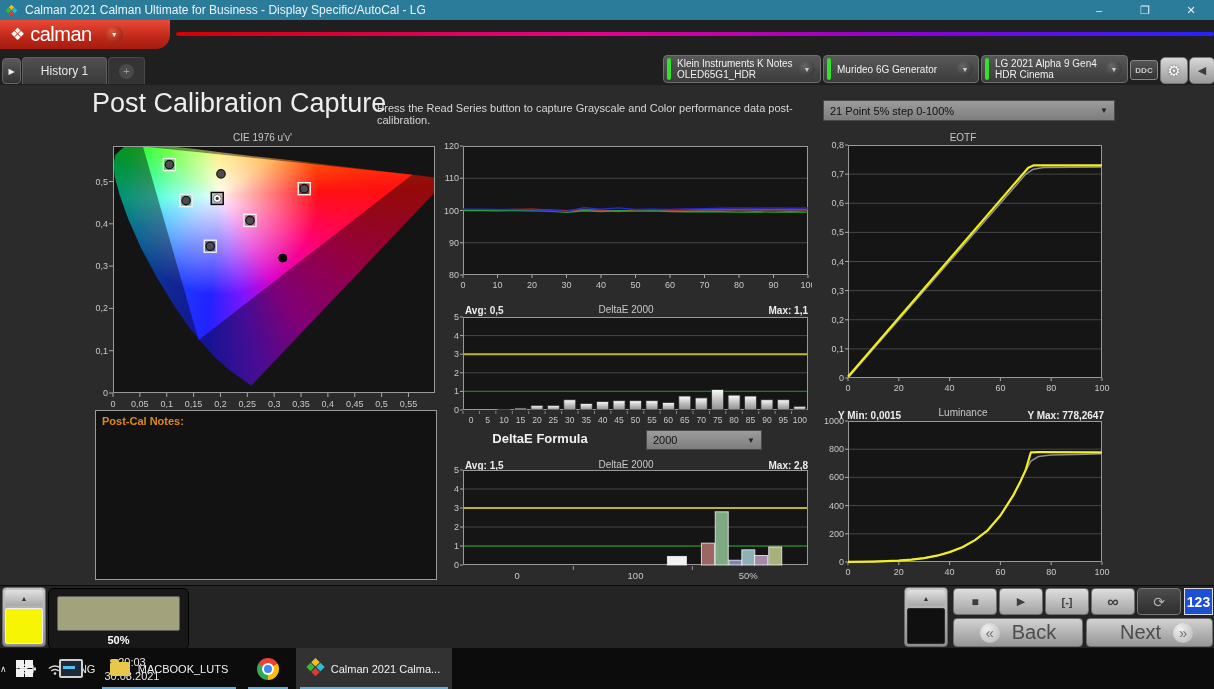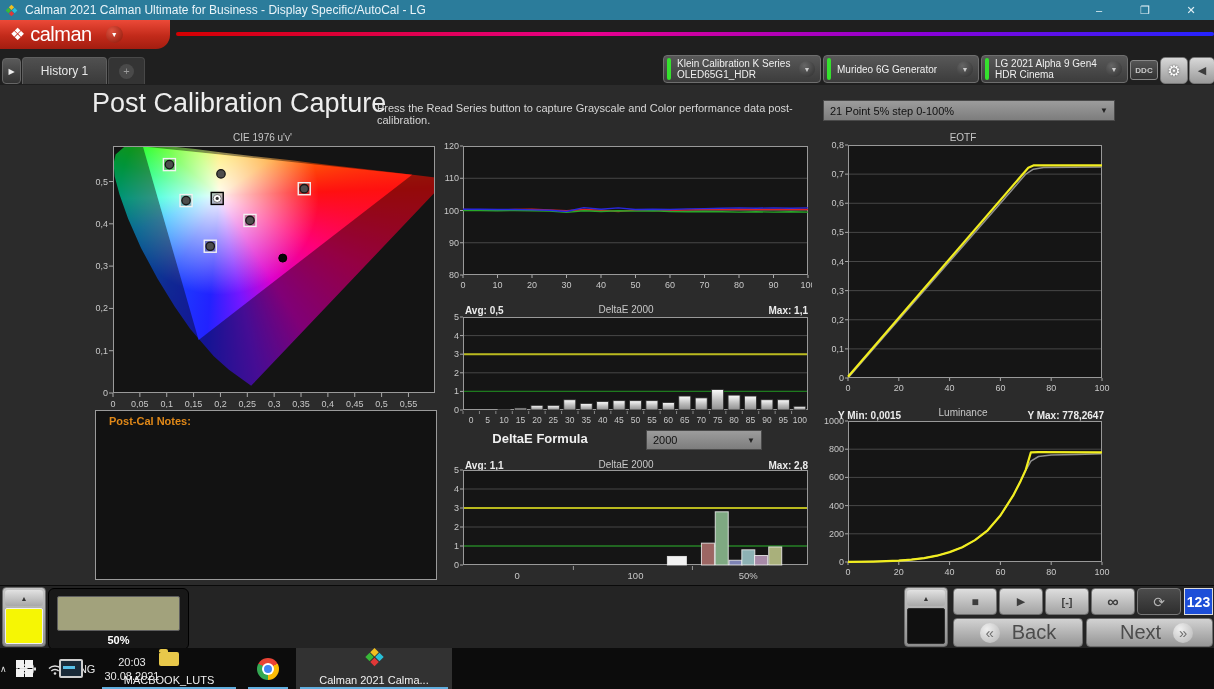--- a/index.html
+++ b/index.html
@@ -86,21 +86,21 @@
   #rgb-panel{left:440px;top:131px;width:372px;height:165px;}
   #dg-panel{left:440px;top:303px;width:372px;height:124px;}
   #formula-label{left:440px;top:431px;width:200px;text-align:center;font-size:13px;font-weight:700;color:#f0f0f0;}
   #formula-dd{left:646px;top:430px;width:116px;height:20px;}
   #dc-panel{left:440px;top:458px;width:372px;height:122px;}
   #eotf-panel{left:816px;top:131px;width:294px;height:272px;}
   #lum-panel{left:816px;top:406px;width:294px;height:180px;}
   .hdr-left-lum{position:absolute;top:4px;left:22px;font-size:10px;font-weight:700;color:#ececec;}
   .hdr-right-lum{position:absolute;top:4px;right:6px;font-size:10px;font-weight:700;color:#ececec;}
   #notes-panel{left:95px;top:410px;width:342px;height:170px;background:#121212;border:1px solid #9a9a9a;box-sizing:border-box;}
-  #notes-label{padding:4px 13px;font-size:11px;font-weight:700;color:#e08818;}
+  #notes-label{padding:4px 6px;font-size:11px;font-weight:700;color:#e08818;}
 
   
   #bottombar{left:0;top:585px;width:1214px;height:63px;background:#242424;border-top:1px solid #0a0a0a;box-sizing:border-box;}
   .swatch-group{position:absolute;width:44px;height:60px;background:linear-gradient(#c6c6c6,#8e8e8e);
                 border:1px solid #6a6a6a;border-radius:4px;box-sizing:border-box;padding:2px;}
   #left-swatch-group{left:2px;top:587px;}
   #right-swatch-group{left:904px;top:587px;}
   .chev-btn{height:16px;background:linear-gradient(#e2e2e2,#a8a8a8);border-radius:3px;color:#333;font-size:7px;
             display:flex;align-items:center;justify-content:center;}
   .swatch{margin-top:2px;height:36px;border-radius:2px;box-sizing:border-box;}
@@ -123,21 +123,21 @@
   .nav-big{position:absolute;top:618px;height:29px;background:linear-gradient(#d2d2d2,#969696);
            border:1px solid #6e6e6e;border-radius:4px;box-sizing:border-box;color:#4c4c4c;font-size:20px;
            display:flex;align-items:center;justify-content:center;gap:12px;}
   .nav-big .arr{font-size:15px;color:#6f6f6f;width:20px;height:20px;border-radius:50%;
                 background:radial-gradient(circle at 35% 30%,#efefef,#b5b5b5);display:flex;align-items:center;justify-content:center;}
   #back-btn{left:953px;width:130px;}
   #next-btn{left:1086px;width:127px;padding-left:14px;}
 
   
   #taskbar{left:0;top:648px;width:1214px;height:41px;background:#0c0c0c;}
-  .tb-item{position:absolute;top:0;height:41px;display:flex;align-items:center;justify-content:center;gap:8px;flex-direction:column;}
+  .tb-item{position:absolute;top:0;height:41px;display:flex;align-items:center;justify-content:center;gap:8px;}
   .tb-underline::after{content:"";position:absolute;left:4px;right:4px;bottom:0;height:2px;background:#61aede;}
   #start-btn{left:0;width:48px;}
   .win-logo{display:grid;grid-template-columns:8px 8px;grid-template-rows:8px 8px;gap:1px;}
   .win-logo span{background:#f2f2f2;}
   #taskmgr-btn{left:48px;width:46px;}
   .monitor{width:20px;height:15px;border:2px solid #cfcfcf;border-radius:2px;background:#1a2a38;position:relative;}
   .monitor::after{content:"";position:absolute;left:2px;top:5px;width:12px;height:3px;background:#58c0e8;}
   #tb-folder{left:98px;width:142px;font-size:11px;color:#f0f0f0;}
   .folder-icon{width:20px;height:14px;background:#e8c84a;border-radius:2px;position:relative;}
   .folder-icon::before{content:"";position:absolute;top:-3px;left:0;width:9px;height:3px;background:#e8c84a;border-radius:2px 2px 0 0;}
@@ -191,21 +191,21 @@
 <div class="abs" id="tab-history">
   <span>History 1</span>
 </div>
 <div class="abs" id="tab-add">
   <span>+</span>
 </div>
 
 <div class="device" id="device-0">
   <span class="dev-ind" style="background:#35e02e"></span>
   <span class="dev-text">
-    <span class="dev-line">Klein Calibration K Series</span>
+    <span class="dev-line">Klein Instruments K Notes</span>
     <span class="dev-line">OLED65G1_HDR</span>
   </span>
   <span class="dev-chevron">▼</span>
 </div>
 <div class="device" id="device-1">
   <span class="dev-ind" style="background:#35e02e"></span>
   <span class="dev-text">
     <span class="dev-line">Murideo 6G Generator</span>
   </span>
   <span class="dev-chevron">▼</span>
@@ -437,21 +437,21 @@
     </svg>
 </div>
 
 <div class="abs" id="formula-label">DeltaE Formula</div>
 <div class="abs dd" id="formula-dd">
   <span>2000</span>
   <span class="dd-arrow">▼</span>
 </div>
 
 <div class="panel" id="dc-panel">
-  <div class="hdr-left">Avg: 1,1</div>
+  <div class="hdr-left">Avg: 1,5</div>
   <div class="chart-title">DeltaE 2000</div>
   <div class="hdr-right">Max: 2,8</div>
   <svg id="dc-svg" width="372" height="122" style="position:absolute;left:0;top:0">
       <rect x="23.5" y="12.5" width="344" height="94" fill="#151515" stroke="#999"></rect>
       <line x1="24" y1="88" x2="367" y2="88" stroke="#474747"></line>
       <line x1="24" y1="69" x2="367" y2="69" stroke="#474747"></line>
       <line x1="24" y1="50" x2="367" y2="50" stroke="#474747"></line>
       <line x1="24" y1="30.999999999999996" x2="367" y2="30.999999999999996" stroke="#474747"></line>
       <line x1="24" y1="88" x2="367" y2="88" stroke="#1e7a1e" stroke-width="1.4"></line>
       <line x1="24" y1="50" x2="367" y2="50" stroke="#b9b91e" stroke-width="2"></line>

